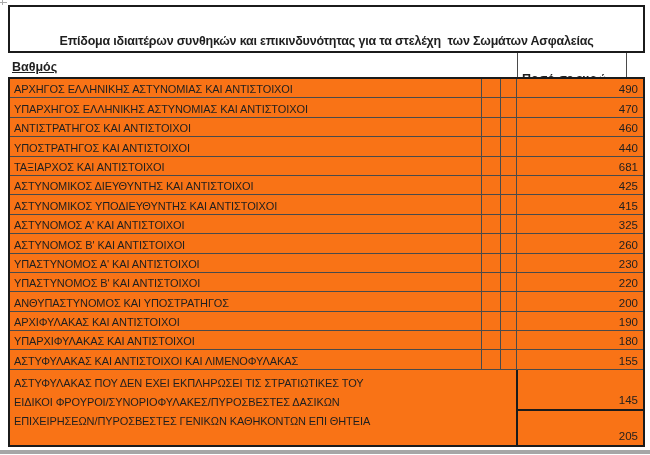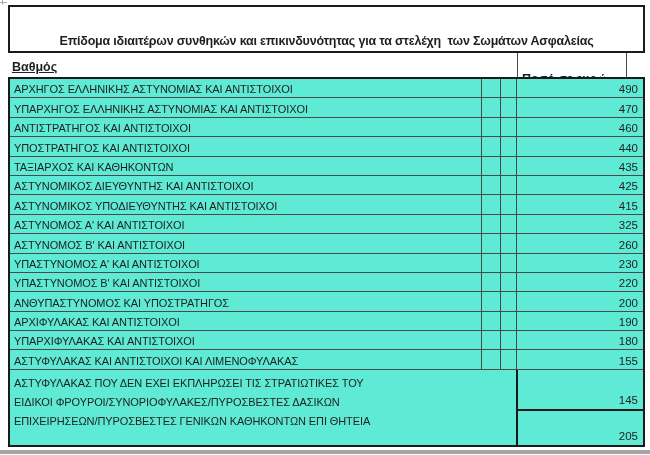--- a/index.html
+++ b/index.html
@@ -23,21 +23,21 @@
   .h-rank { position:absolute; left:4px; bottom:3px; font-weight:bold; font-size:12.5px;text-decoration:underline; }
   .h-amt-box {
     position:absolute; left:509px; top:0; width:110px; height:36px; box-sizing:border-box;
     border-left:1px solid #4a4a4a; border-right:1px solid #4a4a4a;
     display:flex; align-items:flex-end; padding:0 0 3px 4px;
     font-weight:bold; font-size:12.5px; white-space:nowrap;
   }
 
   .grid {
     position:absolute; left:8px; top:77px; width:637px; height:370px;
-    border:2px solid #1b1b1b; box-sizing:border-box; background:#5eead4;
+    border:2px solid #1b1b1b; box-sizing:border-box; background:#f97316;
   }
   .row { display:flex; height:19.4px; border-bottom:1px solid #4a4a4a; box-sizing:border-box; }
   .c-name {
     width:471px; box-sizing:border-box; padding:0 0 2px 4px;
     display:flex; align-items:flex-end; font-size:11px;
     white-space:nowrap; overflow:hidden; letter-spacing:-0.1px;
   }
   .c-n1 { width:19px; border-left:1px solid #4a4a4a; box-sizing:border-box; }
   .c-n2 { width:16px; border-left:1px solid #4a4a4a; box-sizing:border-box; }
   .c-amt {
@@ -99,24 +99,24 @@
       <div class="c-n2"></div>
       <div class="c-amt">460</div>
     </div>
     <div class="row">
       <div class="c-name">ΥΠΟΣΤΡΑΤΗΓΟΣ ΚΑΙ ΑΝΤΙΣΤΟΙΧΟΙ</div>
       <div class="c-n1"></div>
       <div class="c-n2"></div>
       <div class="c-amt">440</div>
     </div>
     <div class="row">
-      <div class="c-name">ΤΑΞΙΑΡΧΟΣ ΚΑΙ ΚΑΘΗΚΟΝΤΩΝ</div>
+      <div class="c-name">ΤΑΞΙΑΡΧΟΣ ΚΑΙ ΑΝΤΙΣΤΟΙΧΟΙ</div>
       <div class="c-n1"></div>
       <div class="c-n2"></div>
-      <div class="c-amt">435</div>
+      <div class="c-amt">681</div>
     </div>
     <div class="row">
       <div class="c-name">ΑΣΤΥΝΟΜΙΚΟΣ ΔΙΕΥΘΥΝΤΗΣ ΚΑΙ ΑΝΤΙΣΤΟΙΧΟΙ</div>
       <div class="c-n1"></div>
       <div class="c-n2"></div>
       <div class="c-amt">425</div>
     </div>
     <div class="row">
       <div class="c-name">ΑΣΤΥΝΟΜΙΚΟΣ ΥΠΟΔΙΕΥΘΥΝΤΗΣ ΚΑΙ ΑΝΤΙΣΤΟΙΧΟΙ</div>
       <div class="c-n1"></div>

